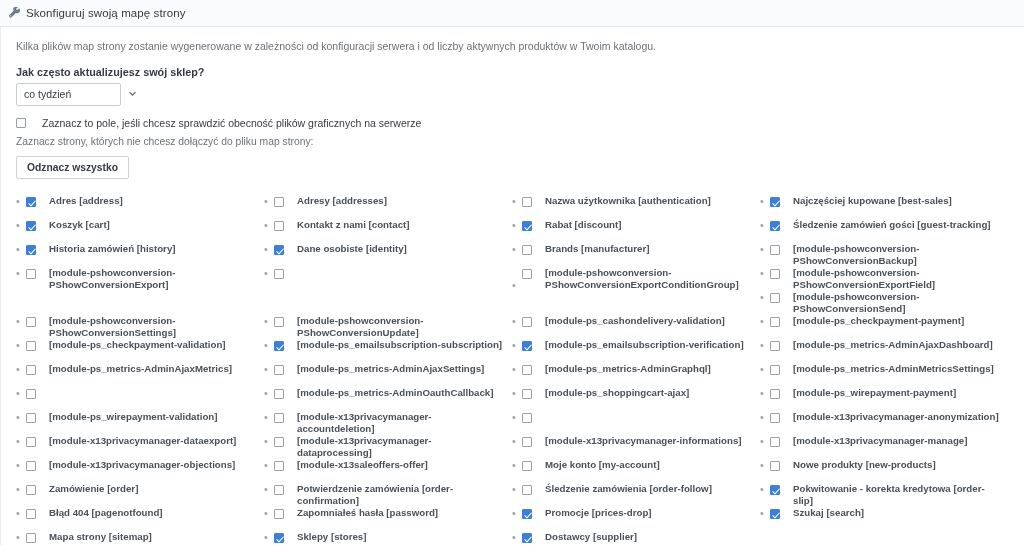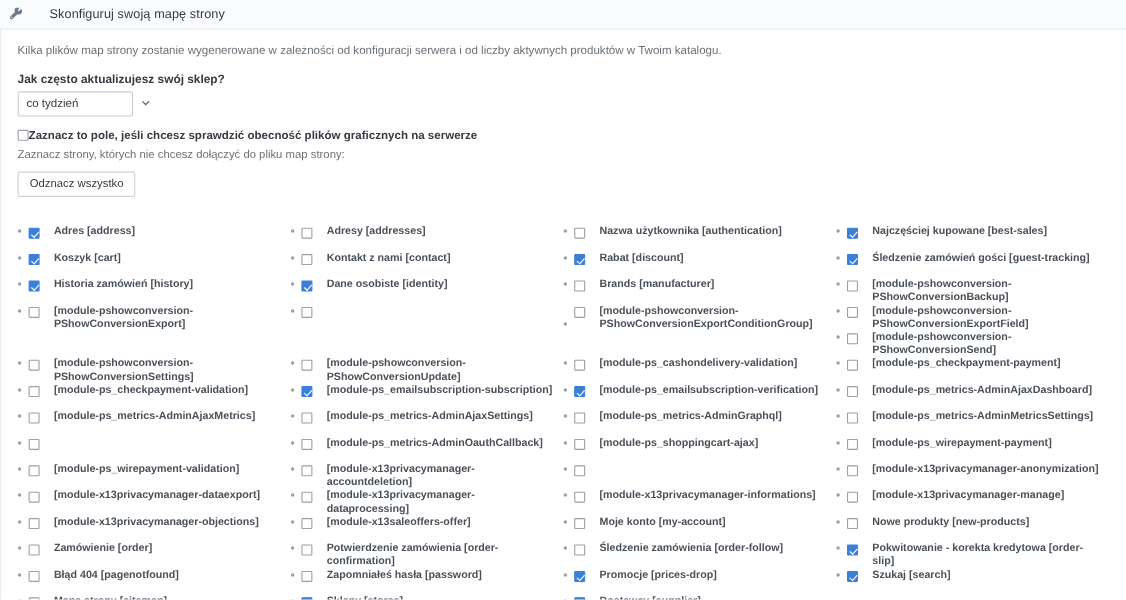--- a/index.html
+++ b/index.html
@@ -39,21 +39,20 @@
     justify-content: center;
     color: #6c7a89;
     flex: 0 0 auto;
   }
   .panel-header .wrench-icon svg { display: block; }
   .panel-title {
     font-size: 11.5px;
     color: #363a41;
     letter-spacing: .1px;
     white-space: nowrap;
-    margin-left: 19px;
   }
 
   
   .panel-body {
     flex: 1 1 auto;
     padding: 12px 16px 0 16px;
     background: #ffffff;
     position: relative;
   }
 
@@ -100,43 +99,44 @@
   .select-wrap .chevron-down-icon svg { display: block; }
 
   .check-row {
     display: flex;
     align-items: flex-start;
     margin-bottom: 7px;
   }
   .check-row .box { margin-top: 1px; }
   .check-row .lbl {
     font-size: 10.5px;
-    font-weight: bold;
+    font-weight: normal;
     color: #363a41;
-    margin-left: 0;
+    margin-left: 16px;
     line-height: 12px;
   }
 
   .hint-text {
     font-size: 10.3px;
     color: #6b7278;
     margin: 0 0 9px 0;
   }
 
   .btn-secondary {
     display: inline-block;
     font-family: "Liberation Sans", sans-serif;
     font-size: 10.3px;
     color: #363a41;
     background: #ffffff;
     border: 1px solid #ccd2d8;
     border-radius: 2px;
     padding: 5px 10px 5px 10px;
     cursor: pointer;
-    margin-bottom: 24px;
+    margin-bottom: 14px;
+    font-weight: bold;
   }
 
   
   .box {
     width: 10px; height: 10px;
     flex: 0 0 auto;
     display: inline-block;
     position: relative;
     border-radius: 1px;
     vertical-align: middle;

